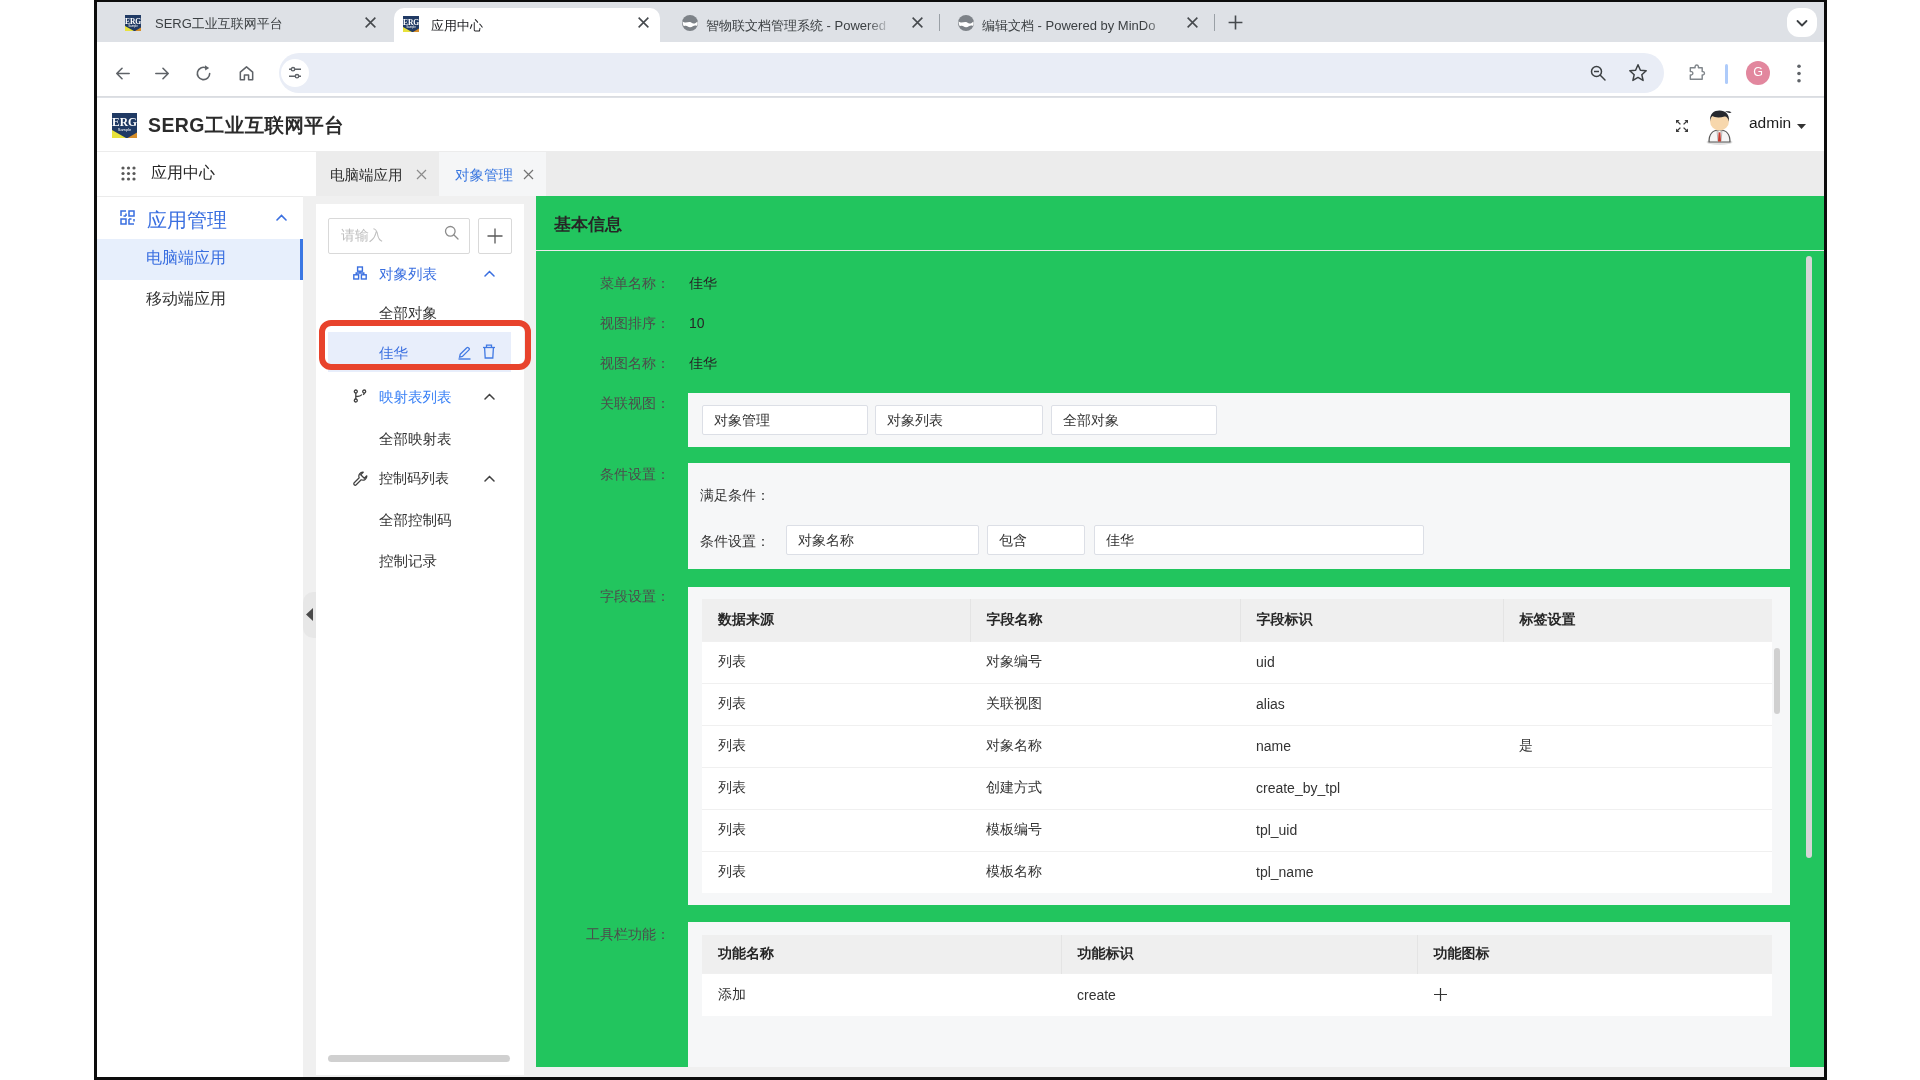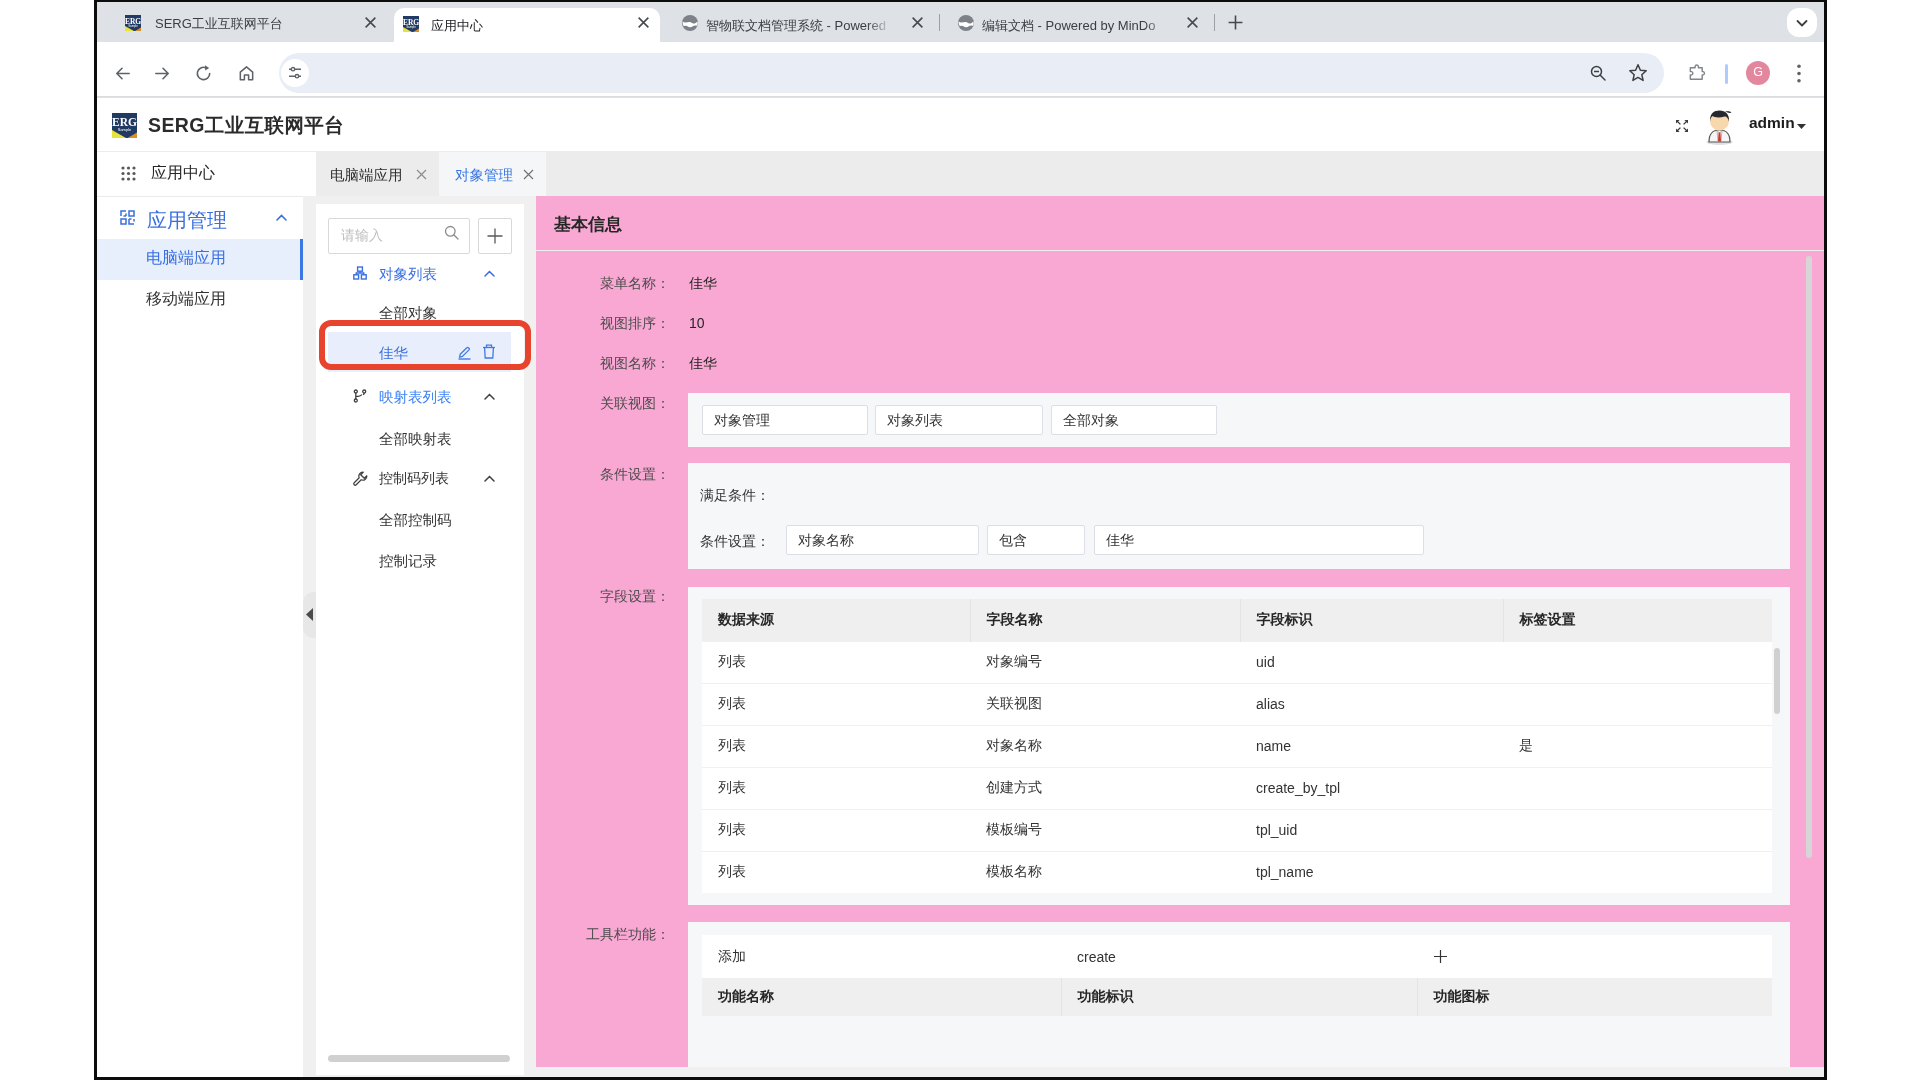--- a/index.html
+++ b/index.html
@@ -9,21 +9,21 @@
 
 #tabstrip { position:absolute; left:0; top:0; width:1727px; height:40px; background:#dee1e6; }
 .tab-act { position:absolute; background:#fff; border-radius:10px 10px 0 0; }
 .tabtxt { font-size:13px; color:#3c4043; white-space:nowrap; overflow:hidden; }
 #toolbar { position:absolute; left:0; top:40px; width:1727px; height:55px; background:#fff; border-bottom:1px solid #dadce0; }
 #pill { position:absolute; left:182px; top:11px; width:1385px; height:40px; border-radius:20px; background:#e9edf6; }
 #appheader { position:absolute; left:0; top:96px; width:1727px; height:54px; background:#fff; border-bottom:1px solid #ececec; }
 #appbody { position:absolute; left:0; top:150px; width:1727px; height:925px; background:#f0f0f0; }
 #sidebar { position:absolute; left:0; top:0; width:206px; height:925px; background:#fff; }
 #treepanel { position:absolute; left:219px; top:52px; width:208px; height:871px; background:#fff; }
-#maincard { position:absolute; left:439px; top:44px; width:1288px; height:871px; background:#f9a8d4; }
+#maincard { position:absolute; left:439px; top:44px; width:1288px; height:871px; background:#22c55e; }
 .ico { position:absolute; }
 .lbl { position:absolute; font-size:14px; color:#4c4c4c; white-space:nowrap; }
 .val { position:absolute; font-size:14px; color:#262626; white-space:nowrap; }
 .greybox { position:absolute; left:152px; background:#f6f7f8; width:1102px; }
 .inp { position:absolute; background:#fff; border:1px solid #dcdfe6; border-radius:2px; font-size:14px; color:#333; line-height:28px; padding-left:11px; height:30px; }
 table.tb { border-collapse:collapse; position:absolute; background:#fff; table-layout:fixed; }
 table.tb th { background:#efefef; font-size:14px; color:#262626; text-align:left; font-weight:bold; padding-left:16px; border-right:1px solid #e4e4e4; }
 table.tb th:last-child { border-right:none; }
 table.tb td { font-size:14px; color:#333; text-align:left; padding-left:16px; border-top:1px solid #f0f0f0; }
 table.tb tr:first-child td { border-top:none; }
@@ -151,21 +151,21 @@
       </svg>
     <svg class="ico" style="left:1606px;top:10px" width="33" height="38" viewBox="0 0 33 38">
         <ellipse cx="16.5" cy="34" rx="13" ry="3" fill="#e0e0e0"></ellipse>
         <path d="M6 34 C6 26 9 22 16.5 22 C24 22 27 26 27 34 Z" fill="#f5f5f5" stroke="#555" stroke-width="1.2"></path>
         <path d="M14 22.5 L16.5 25 L19 22.5 L18 33 L15 33 Z" fill="#fff" stroke="#888" stroke-width="0.6"></path>
         <path d="M15.5 24.5 L17.5 24.5 L18 33.5 L15 33.5 Z" fill="#c43c30"></path>
         <circle cx="16.5" cy="13" r="9.5" fill="#f7d7ac"></circle>
         <path d="M7 13.5 C6.5 5.5 11 2.5 16.5 2.5 C22.5 2.5 26.5 6 26 13.5 C25 9.5 23 8 21.5 8.5 C17 10 11 9.5 9.5 8 C8 9 7.3 11 7 13.5 Z" fill="#26282e"></path>
         <path d="M22 3.5 C25 2.8 27.5 3.4 28.5 4.5 C27 5.2 25 5 22 3.5 Z" fill="#26282e"></path>
       </svg>
-    <div class="abs" style="left:1652px;top:16px;font-size:15.5px;font-weight:bold;color:#1c1c1c">admin</div>
+    <div class="abs" style="left:1652px;top:16px;font-size:15.5px;font-weight:normal;color:#1c1c1c">admin</div>
     <svg class="ico" style="left:1700px;top:26px" width="9" height="5" viewBox="0 0 9 5">
         <path d="M0 0 L9 0 L4.5 5 Z" fill="#333"></path>
       </svg>
   </div>
   <div id="appbody">
     <div class="abs" style="left:206px;top:0;width:13px;height:44px;background:#fff"></div>
     <div class="abs" style="left:219px;top:0;width:1508px;height:44px;background:#ececec"></div>
     <div class="abs" style="left:342px;top:0;width:107px;height:44px;background:#f5f6f7"></div>
     <div class="abs" style="left:233px;top:14px;font-size:14.5px;color:#303030">电脑端应用</div>
     <svg class="abs" style="left:319px;top:17px" width="11" height="11" viewBox="0 0 11 11">
@@ -353,30 +353,30 @@
       <div class="abs" style="left:1238px;top:452px;width:6px;height:66px;background:#d0d0d0;border-radius:3px"></div>
       <div class="lbl" style="left:0;top:730px;width:134px;text-align:right">工具栏功能：</div>
       <div class="greybox" style="top:726px;height:145px"></div>
       <table class="tb" style="left:166px;top:739px;width:1070px">
         <colgroup>
             <col style="width:359px">
             <col style="width:356px">
             <col style="width:355px">
           </colgroup>
         <tbody>
-            <tr style="height:43px">
+            <tr style="height:38px">
+              <th>功能名称</th>
+              <th>功能标识</th>
+              <th>功能图标</th>
+            </tr>
+        <tr style="height:43px">
               <td>添加</td>
               <td class="b">create</td>
               <td><svg width="15" height="15" viewBox="0 0 15 15" style="vertical-align:-2px">
                   <path d="M7.5 1 L7.5 14 M1 7.5 L14 7.5" stroke="#333" stroke-width="1.2"></path>
                 </svg></td>
-            </tr>
-        <tr style="height:38px">
-              <th>功能名称</th>
-              <th>功能标识</th>
-              <th>功能图标</th>
             </tr>
       </tbody>
         </table>
       <div class="abs" style="left:1270px;top:60px;width:6px;height:602px;background:#d6d6d6;border-radius:3px"></div>
     </div>
   </div>
 </div>
 
 </body></html>

